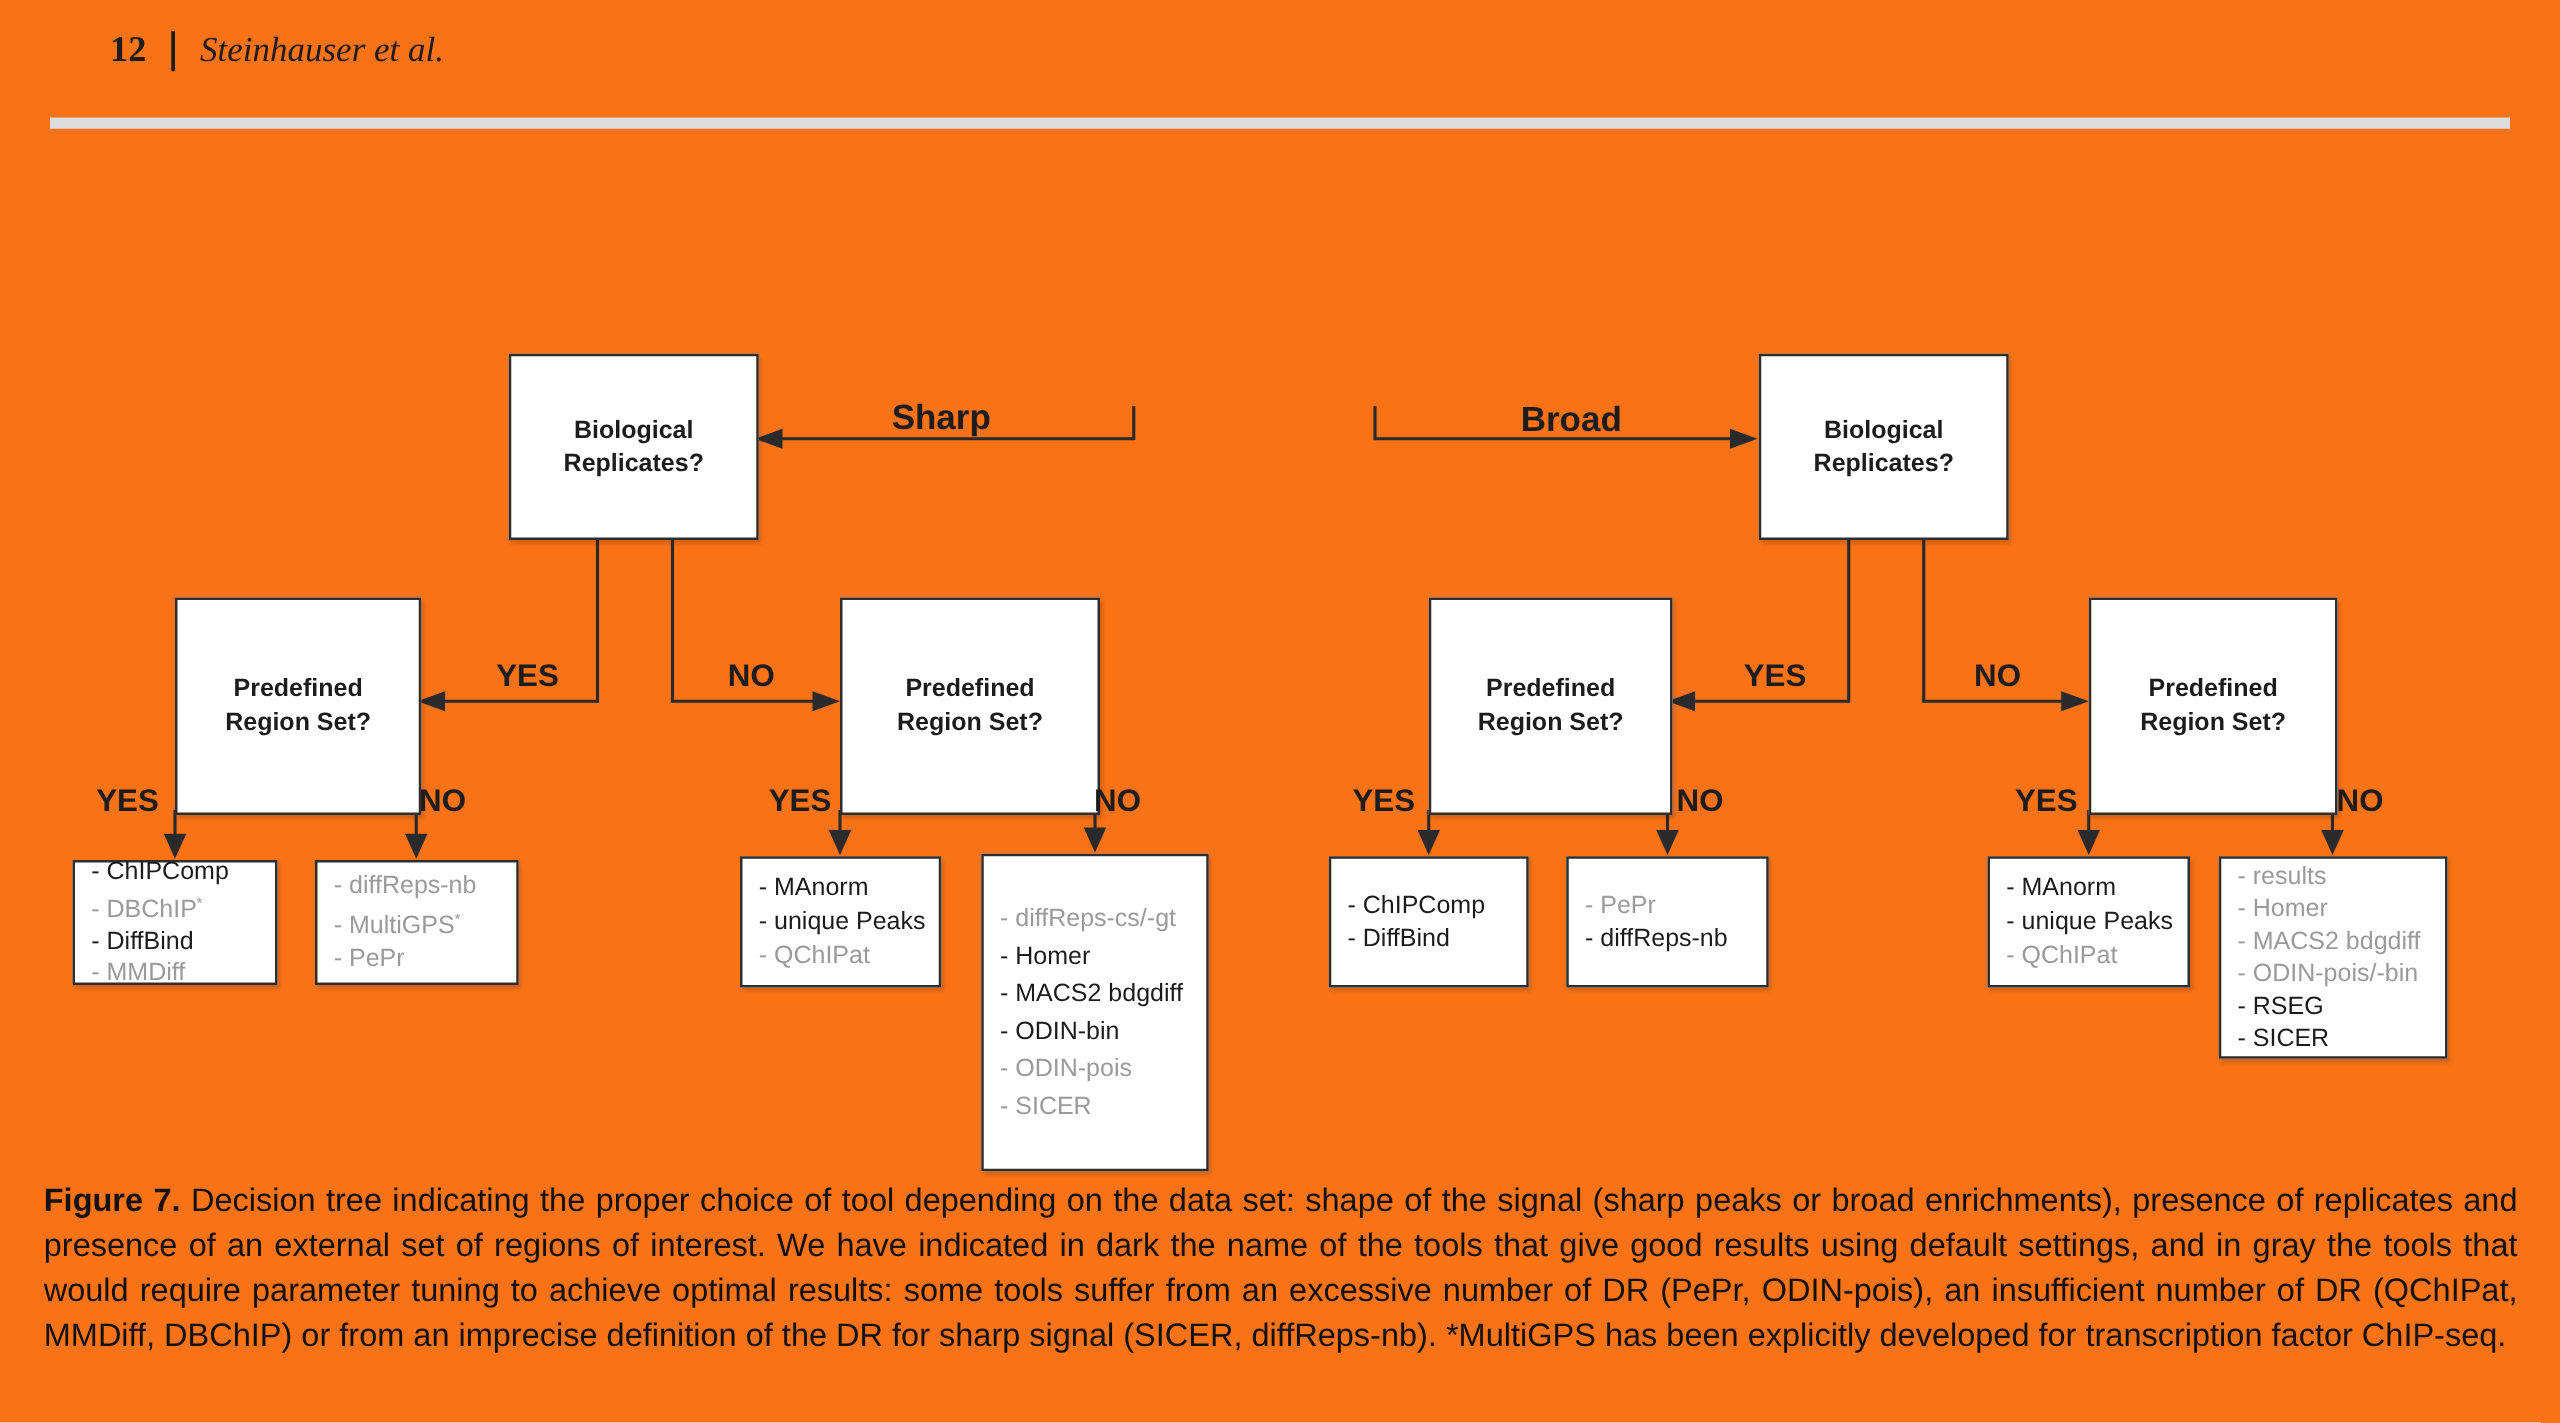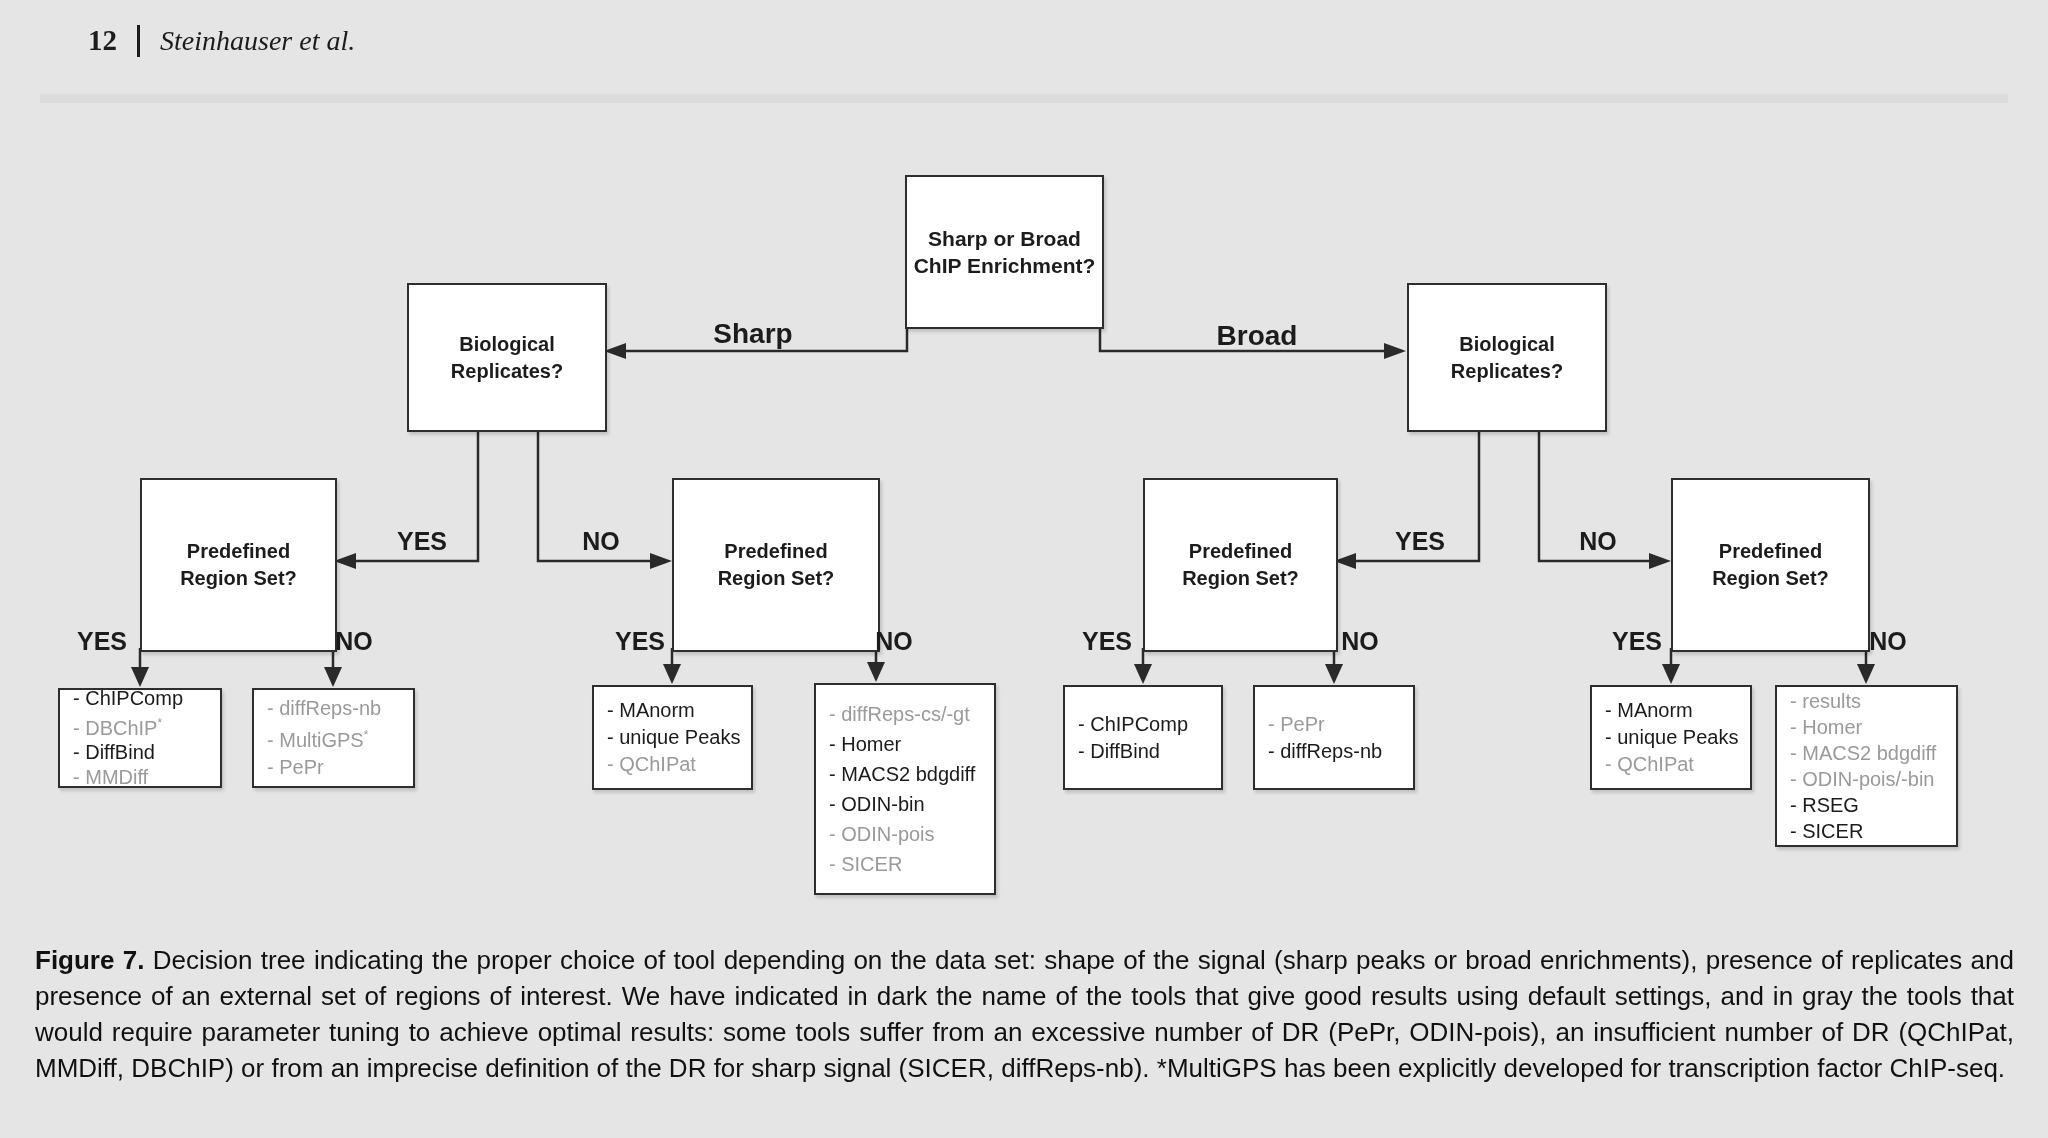--- a/index.html
+++ b/index.html
@@ -1,16 +1,16 @@
 <!DOCTYPE html>
 <html><head>
 <meta charset="utf-8">
 <style>
   html,body{margin:0;padding:0;background:#ffffff;}
-  #page{position:relative;width:2048px;height:1138px;background:#e5e5e5;overflow:hidden;
+  #page{position:relative;width:2048px;height:1138px;background:#f97316;overflow:hidden;
         font-family:"Liberation Sans",sans-serif;color:#1c1c1c;}
 
   
   #running-head{position:absolute;left:88px;top:24px;display:flex;align-items:center;
                 font-family:"Liberation Serif",serif;}
   #page-number{font-weight:bold;font-size:29px;}
   #head-divider{width:3px;height:32px;background:#1c1c1c;margin:0 20px;}
   #running-title{font-style:italic;font-size:28px;}
   #head-rule{position:absolute;left:40px;top:94px;width:1968px;height:9px;background:#dcdcdc;}
 
@@ -83,22 +83,20 @@
     <polygon class="arrow-head" points="1143,684 1134,664 1152,664"></polygon>
     <path class="edge" d="M1334,648 L1334,666"></path>
     <polygon class="arrow-head" points="1334,684 1325,664 1343,664"></polygon>
 
     <path class="edge" d="M1671,648 L1671,666"></path>
     <polygon class="arrow-head" points="1671,684 1662,664 1680,664"></polygon>
     <path class="edge" d="M1866,648 L1866,666"></path>
     <polygon class="arrow-head" points="1866,684 1857,664 1875,664"></polygon>
   </svg>
 
-  <div class="qbox" style="left:905px;top:175px;width:195px;height:150px;font-size:21px;">Sharp or Broad
-ChIP Enrichment?</div>
   <div class="qbox" style="left:407px;top:283px;width:196px;height:145px;">Biological
 Replicates?</div>
   <div class="qbox" style="left:1407px;top:283px;width:196px;height:145px;">Biological
 Replicates?</div>
   <div class="qbox" style="left:140px;top:478px;width:193px;height:170px;">Predefined
 Region Set?</div>
   <div class="qbox" style="left:672px;top:478px;width:204px;height:170px;">Predefined
 Region Set?</div>
   <div class="qbox" style="left:1143px;top:478px;width:191px;height:170px;">Predefined
 Region Set?</div>
@@ -131,21 +129,21 @@
   <div class="tbox" style="left:252px;top:688px;width:163px;height:100px;">
       <div class="tool-item gray">- diffReps-nb</div>
       <div class="tool-item gray">- MultiGPS<sup>*</sup></div>
       <div class="tool-item gray">- PePr</div>
     </div>
   <div class="tbox" style="left:592px;top:685px;width:161px;height:105px;">
       <div class="tool-item dark">- MAnorm</div>
       <div class="tool-item dark">- unique Peaks</div>
       <div class="tool-item gray">- QChIPat</div>
     </div>
-  <div class="tbox" style="left:785px;top:683px;width:182px;height:212px;line-height:30px;margin-left:29px;">
+  <div class="tbox" style="left:785px;top:683px;width:182px;height:254px;line-height:30px;">
       <div class="tool-item gray">- diffReps-cs/-gt</div>
       <div class="tool-item dark">- Homer</div>
       <div class="tool-item dark">- MACS2 bdgdiff</div>
       <div class="tool-item dark">- ODIN-bin</div>
       <div class="tool-item gray">- ODIN-pois</div>
       <div class="tool-item gray">- SICER</div>
     </div>
   <div class="tbox" style="left:1063px;top:685px;width:160px;height:105px;">
       <div class="tool-item dark">- ChIPComp</div>
       <div class="tool-item dark">- DiffBind</div>

